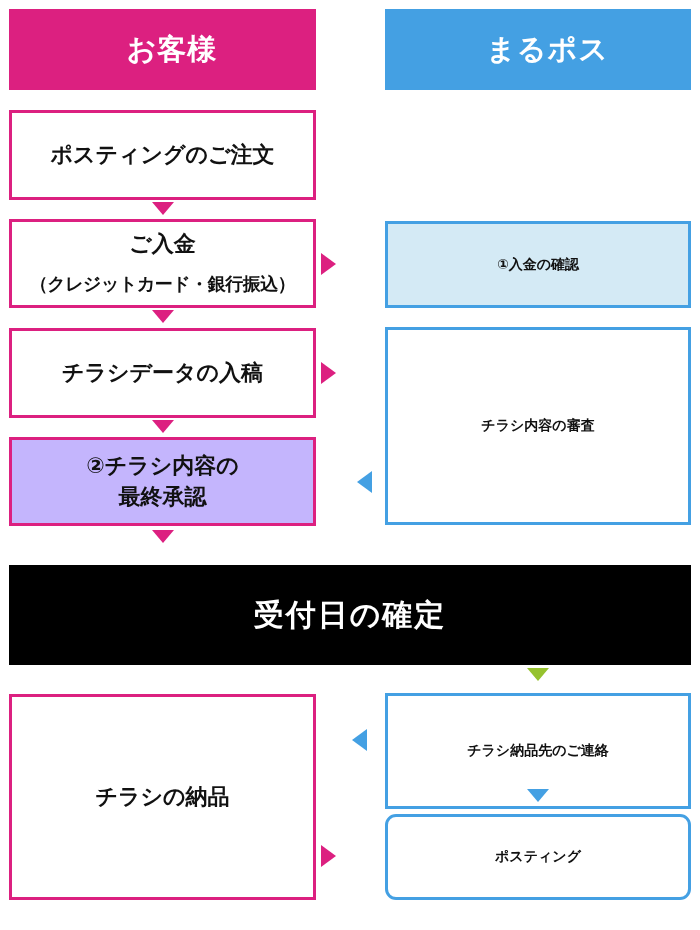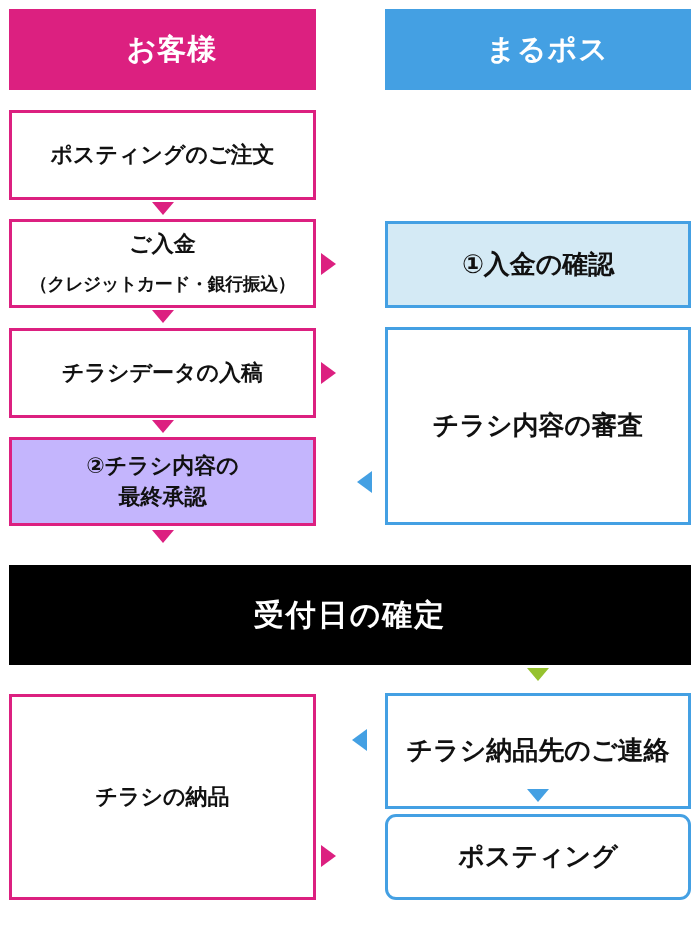--- a/index.html
+++ b/index.html
@@ -14,21 +14,21 @@
   .box{position:absolute;box-sizing:border-box;display:flex;align-items:center;justify-content:center;text-align:center;}
 
   
   .hdr{color:#ffffff;font-weight:bold;font-size:29px;letter-spacing:1px;padding-left:19px;}
   .hdr-pink{background:#DC2080;}
   .hdr-blue{background:#44A0E3;}
 
   
   .pbox{border:3px solid #DC2080;background:#ffffff;color:#111111;font-weight:bold;font-size:22px;line-height:1.22;}
   .pbox-fill{background:#c4b5fd;}
-  .bbox{border:3px solid #44A0E3;background:#ffffff;color:#111111;font-weight:bold;font-size:26px;line-height:1.22;}
+  .bbox{border:3px solid #44A0E3;background:#ffffff;color:#111111;font-weight:bold;font-size:14px;line-height:1.22;}
   .bbox-fill{background:#D4EAF5;}
 
   .banner{background:#000000;color:#ffffff;font-weight:bold;font-size:30px;letter-spacing:2px;}
 
   .two-line{display:block;}
   .sub{display:block;font-size:18px;font-weight:bold;margin-top:17px;letter-spacing:-0.5px;}
   .ln2{display:block;margin-top:4px;}
 
   
   .arr{position:absolute;width:0;height:0;}

